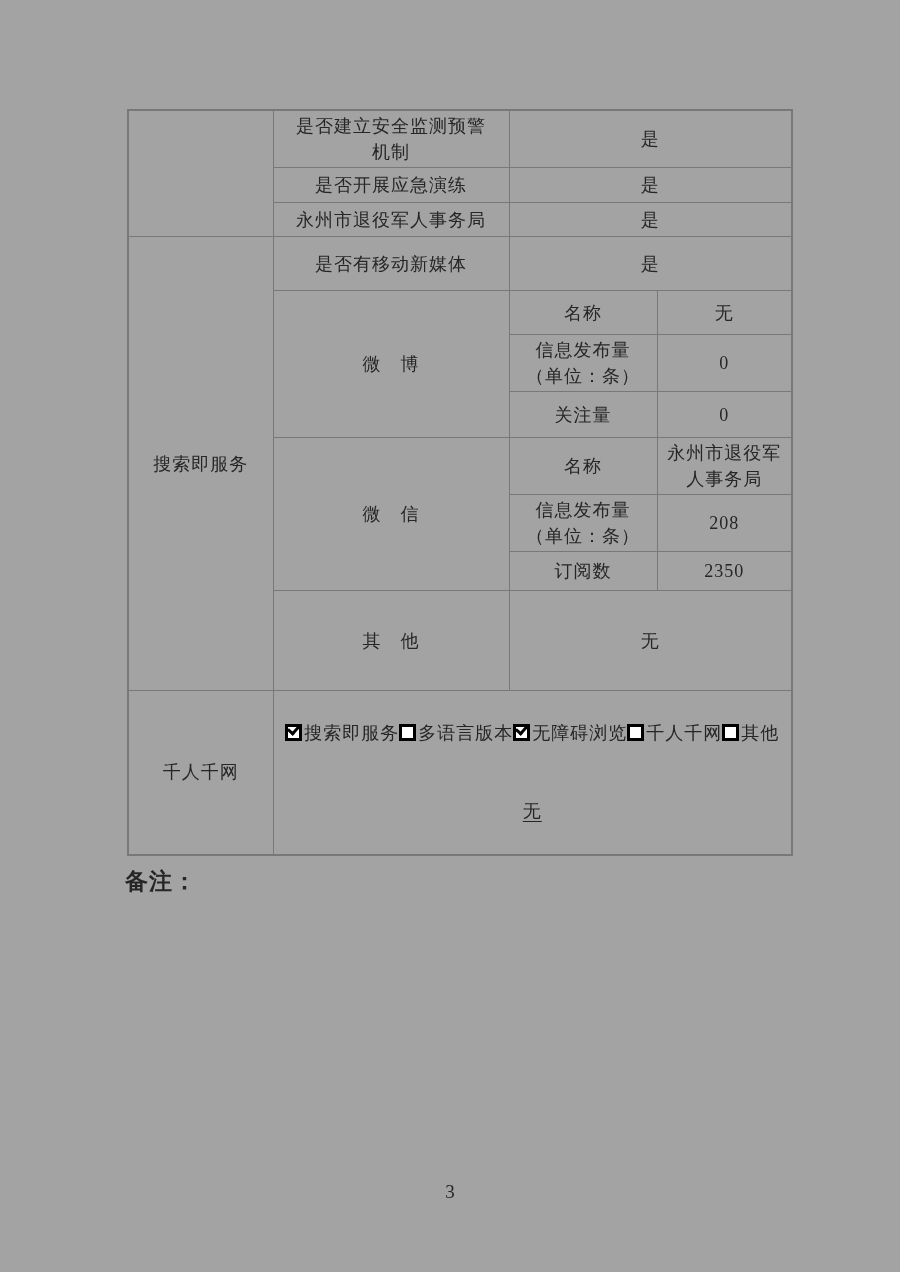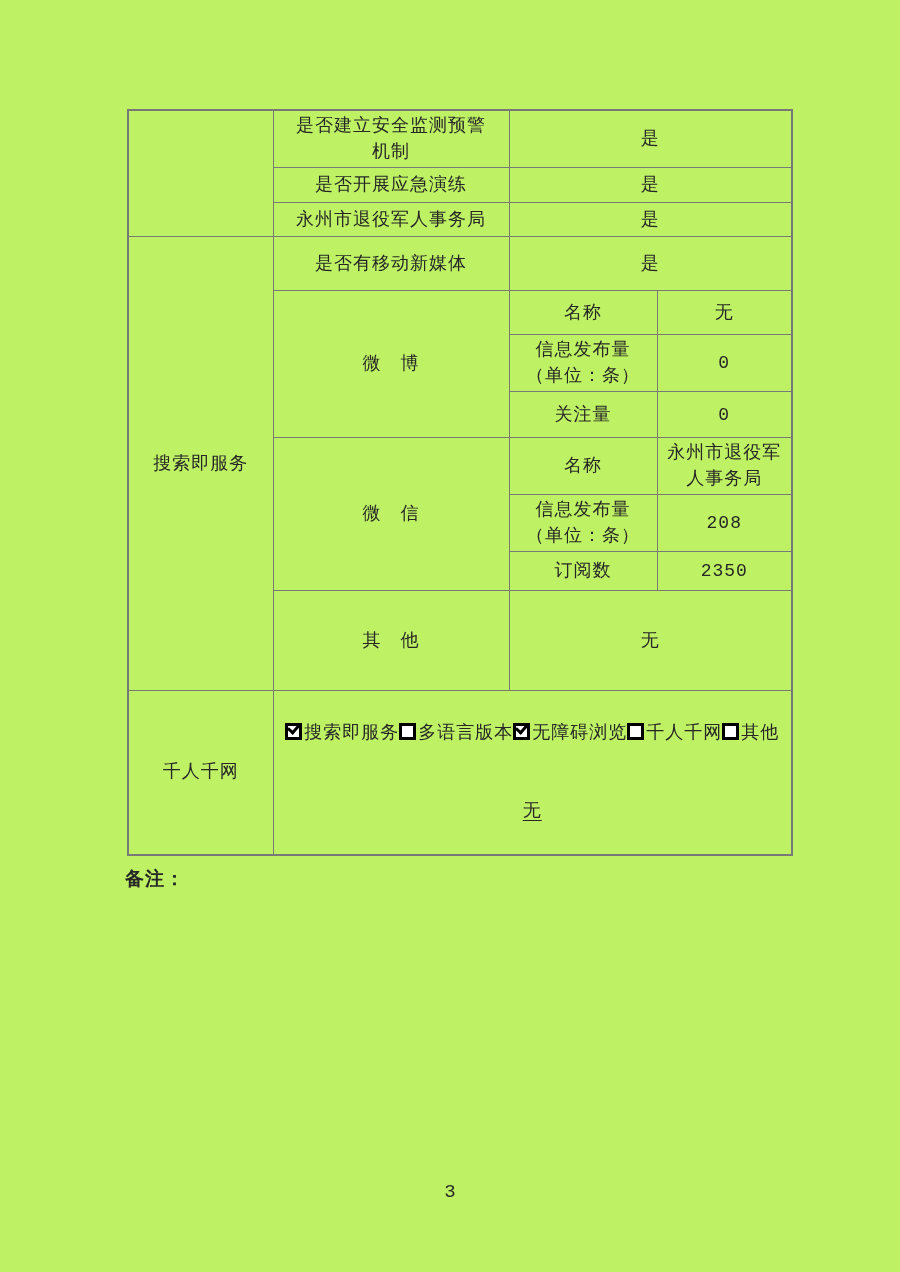--- a/index.html
+++ b/index.html
@@ -4,22 +4,22 @@
 <style>
   html, body {
     margin: 0;
     padding: 0;
     background: #ffffff;
   }
   .page {
     position: relative;
     width: 900px;
     height: 1272px;
-    background: #bef264;
-    font-family: Liberation Mono, monospace;
+    background: #a3a3a3;
+    font-family: Liberation Serif, serif;
     color: #262626;
     overflow: hidden;
   }
   table.report {
     position: absolute;
     left: 127px;
     top: 109px;
     width: 664px;
     border-collapse: collapse;
     table-layout: fixed;
@@ -71,21 +71,21 @@
     transform: rotate(-48deg);
   }
   .other-value {
     text-decoration: underline;
     text-underline-offset: 4px;
   }
   .remarks {
     position: absolute;
     left: 125px;
     top: 866px;
-    font-size: 19px;
+    font-size: 23px;
     font-weight: bold;
     letter-spacing: 1px;
   }
   .page-number {
     position: absolute;
     left: 0;
     top: 1181px;
     width: 100%;
     text-align: center;
     font-size: 19px;

